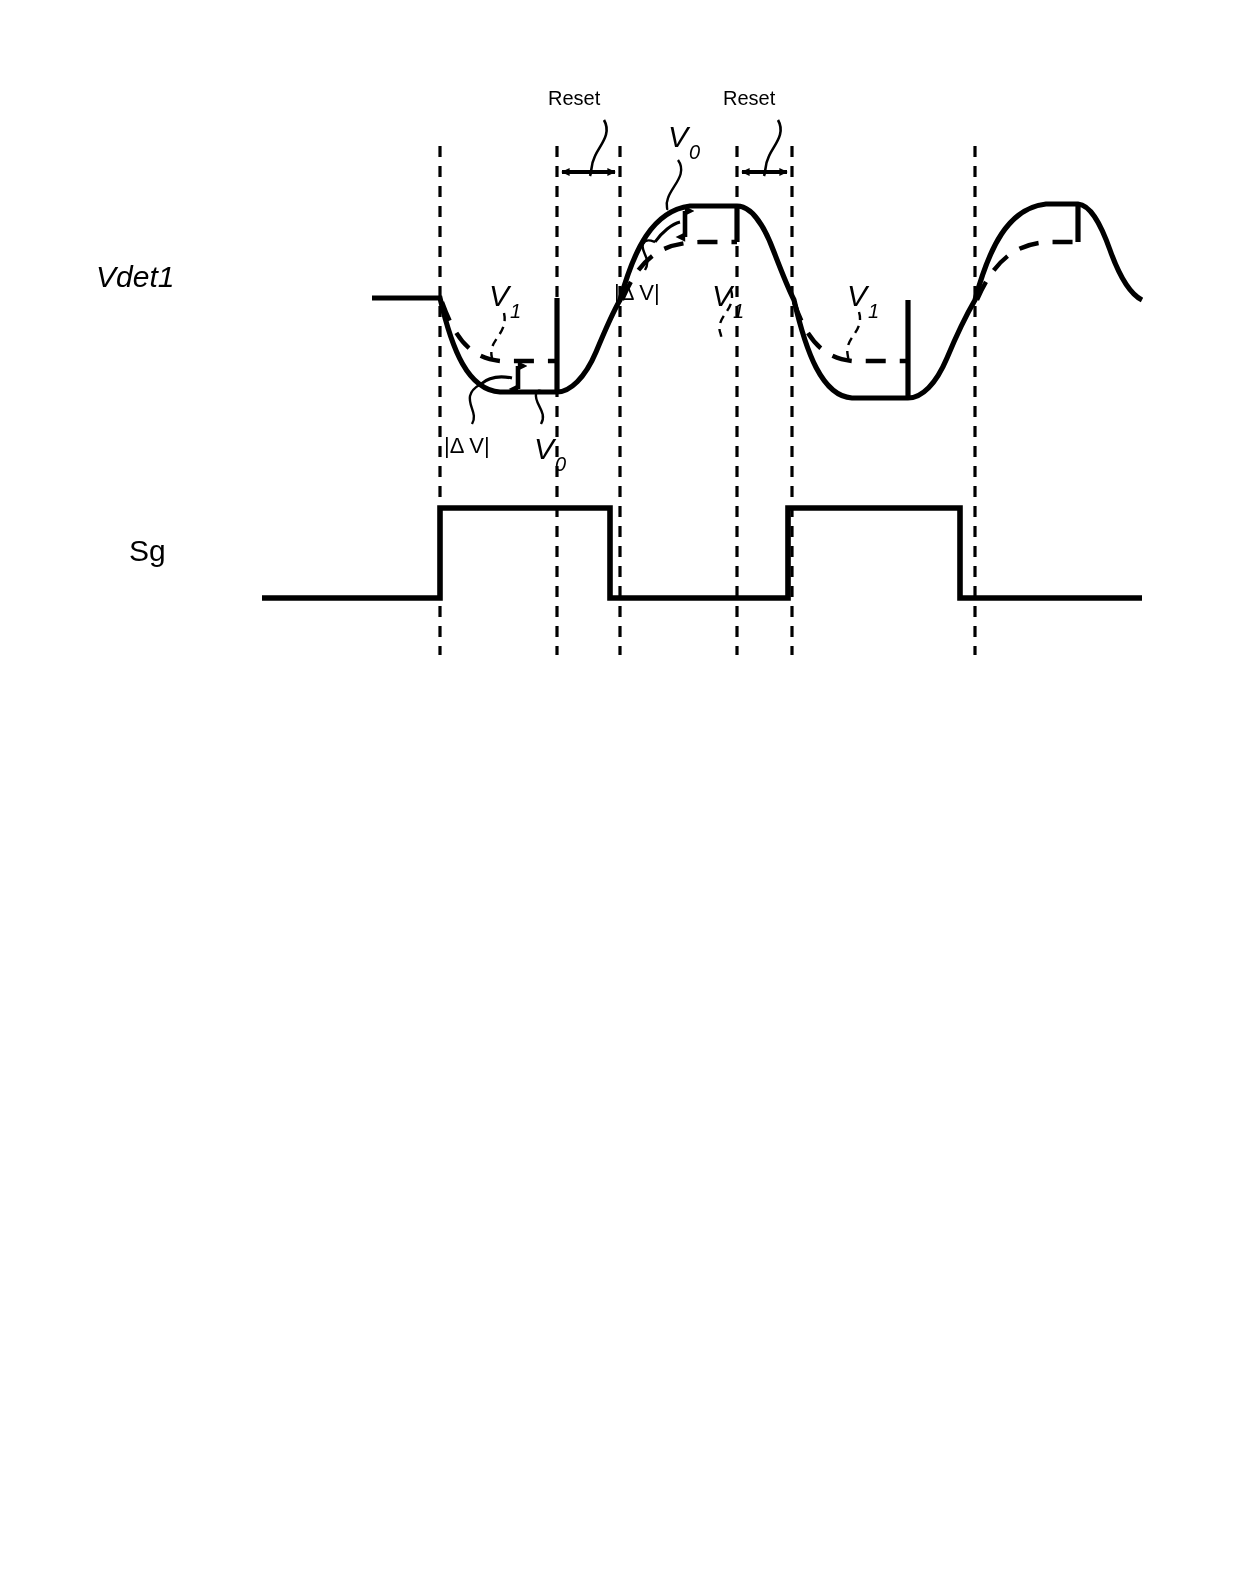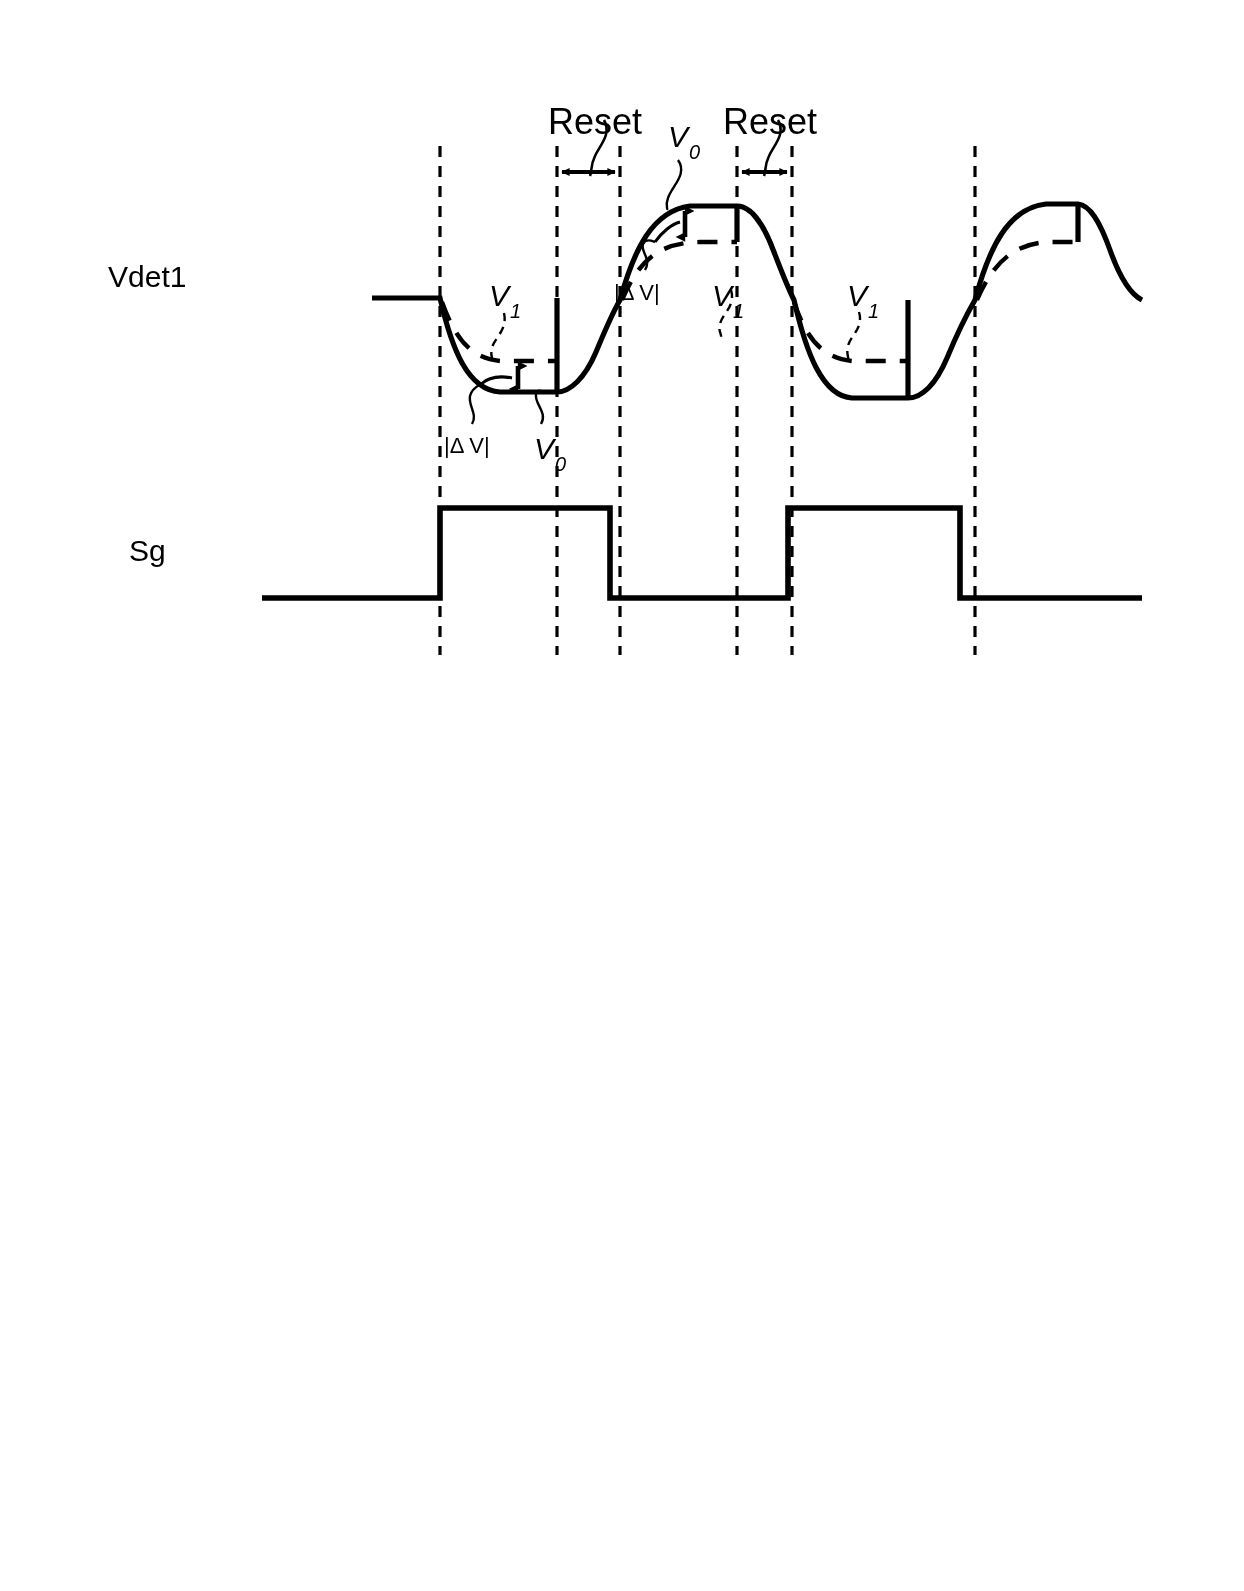--- a/index.html
+++ b/index.html
@@ -34,22 +34,21 @@
     color: #000;
     font-family: "Liberation Sans", sans-serif;
     white-space: nowrap;
     line-height: 1;
     user-select: none;
   }
   .lbl-signal {
     font-size: 30px;
   }
   .lbl-reset {
-    font-size: 36px;
-    margin-top: 16px;
+    font-size: 20px;
   }
   .lbl-v {
     font-size: 30px;
     font-style: italic;
   }
   .lbl-dv {
     font-size: 22px;
   }
   .sub {
     font-size: 20px;
@@ -163,21 +162,21 @@
       <path d="M859,312 C864,328 850,336 848,346 C846,354 849,357 848,360"></path>
     </g>
 
     <g stroke="#000" stroke-width="3" fill="none">
       <path d="M481,384 C490,376 502,376 512,378"></path>
       <path d="M655,242 C662,232 672,224 680,222"></path>
     </g>
 
   </svg>
 
-  <div class="lbl lbl-signal" style="left:108px; top:262px;">Vdet1</div>
+  <div class="lbl lbl-signal" style="left:96px; top:262px;font-style:italic;">Vdet1</div>
 
   <div class="lbl lbl-signal" style="left:87px; top:536px;margin-left:42px;">Sg</div>
 
   <div class="lbl lbl-reset" style="left:548px; top:88px;">Reset</div>
 
   <div class="lbl lbl-reset" style="left:723px; top:88px;">Reset</div>
 
   <div class="lbl lbl-v" style="left:668px; top:122px;">
     <span>V</span><span class="sub">0</span>
   </div>

